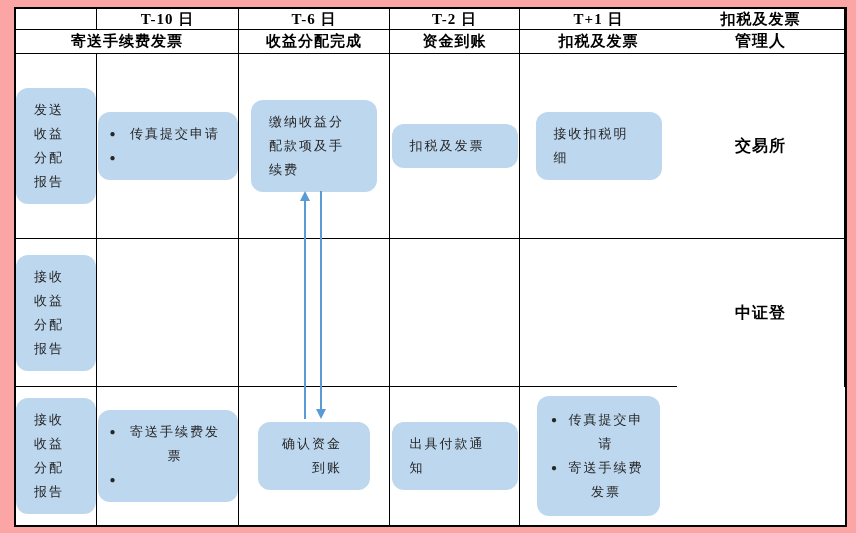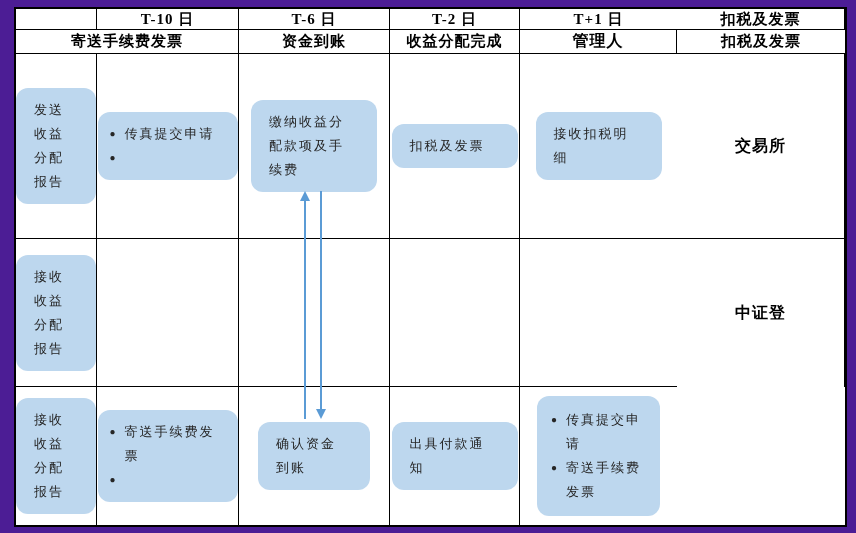--- a/index.html
+++ b/index.html
@@ -1,19 +1,19 @@
 <!DOCTYPE html>
 <html><head>
 <meta charset="utf-8">
 <style>
   html, body { margin:0; padding:0; background:#ffffff; }
   body { width:856px; height:533px; overflow:hidden;
          font-family:"Liberation Sans", sans-serif; }
 
-  .canvas { position:relative; width:856px; height:533px; background:#4c1d95; }
+  .canvas { position:relative; width:856px; height:533px; background:#fca5a5; }
 
   .grid {
     position:absolute; left:14px; top:7px; width:833px; height:520px;
     box-sizing:border-box; border:2px solid #000;
     display:grid;
     grid-template-columns:81px 142px 151px 130px 157px 168px;
     grid-template-rows:21px 24px 185px 148px 138px;
     background:#fff;
   }
   .cell {
@@ -33,27 +33,27 @@
   .head { font-size:15px; }
   .rowlabel { font-size:16px; }
 
   .box {
     background:#BDD7EE; border-radius:12px;
     font-size:13px; line-height:24px; letter-spacing:2px;
     color:#262626; box-sizing:content-box;
   }
   .box.plain { padding:10px 28px 10px 18px; }
   .box.w5 { width:80px; }
-  .box.w4 { width:66px; }
+  .box.w4 { width:66px;text-align:right; }
   .box.bullets { padding:10px 12px; width:116px; }
   .box.bullets-narrow { padding:12px 14px; width:95px; }
 
   .li { display:flex; }
   .dot { width:15px; flex:0 0 15px; font-size:10px; line-height:24px; letter-spacing:0; }
-  .li-text { flex:1; }
+  .li-text { flex:1;text-align:center; }
 
   
   .varrow { position:absolute; width:2px; background:#5B9BD5; }
   .varrow.up   { left:304px; top:201px; height:218px; }
   .varrow.down { left:320px; top:191px; height:218px; }
   .varrow.up::before {
     content:""; position:absolute; top:-10px; left:-4px;
     border-left:5px solid transparent; border-right:5px solid transparent;
     border-bottom:10px solid #5B9BD5;
   }
@@ -71,25 +71,25 @@
   <div class="grid">
 
     <div class="cell"></div>
     <div class="cell head">T-10 日</div>
     <div class="cell head">T-6 日</div>
     <div class="cell head">T-2 日</div>
     <div class="cell head lc">T+1 日</div>
 
     <div class="cell head">扣税及发票</div>
     <div class="cell head span2">寄送手续费发票</div>
+    <div class="cell head">收益分配完成</div>
     <div class="cell head">资金到账</div>
-    <div class="cell head">收益分配完成</div>
+    <div class="cell head lc">扣税及发票</div>
+
     <div class="cell rowlabel">管理人</div>
-
-    <div class="cell head lc">扣税及发票</div>
     <div class="cell">
       <div class="box plain w5">发送收益分配报告</div>
     </div>
     <div class="cell">
       <div class="box bullets">
         <div class="li">
           <span class="dot">●</span>
           <span class="li-text">传真提交申请</span>
         </div>
         <div class="li">

